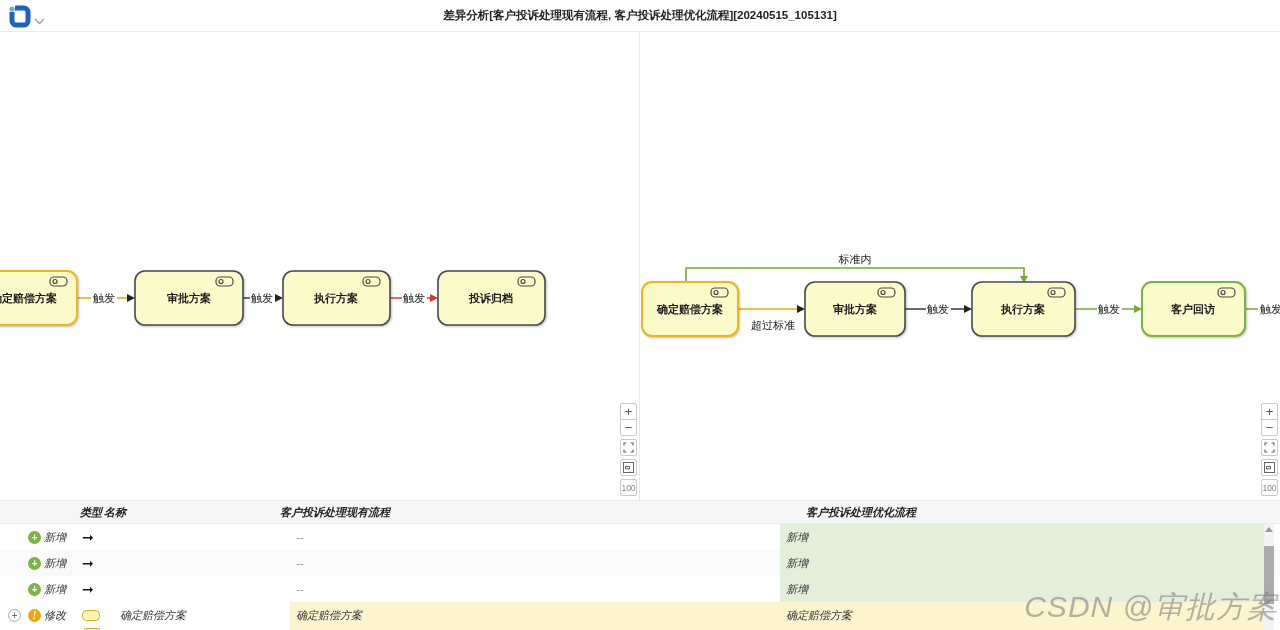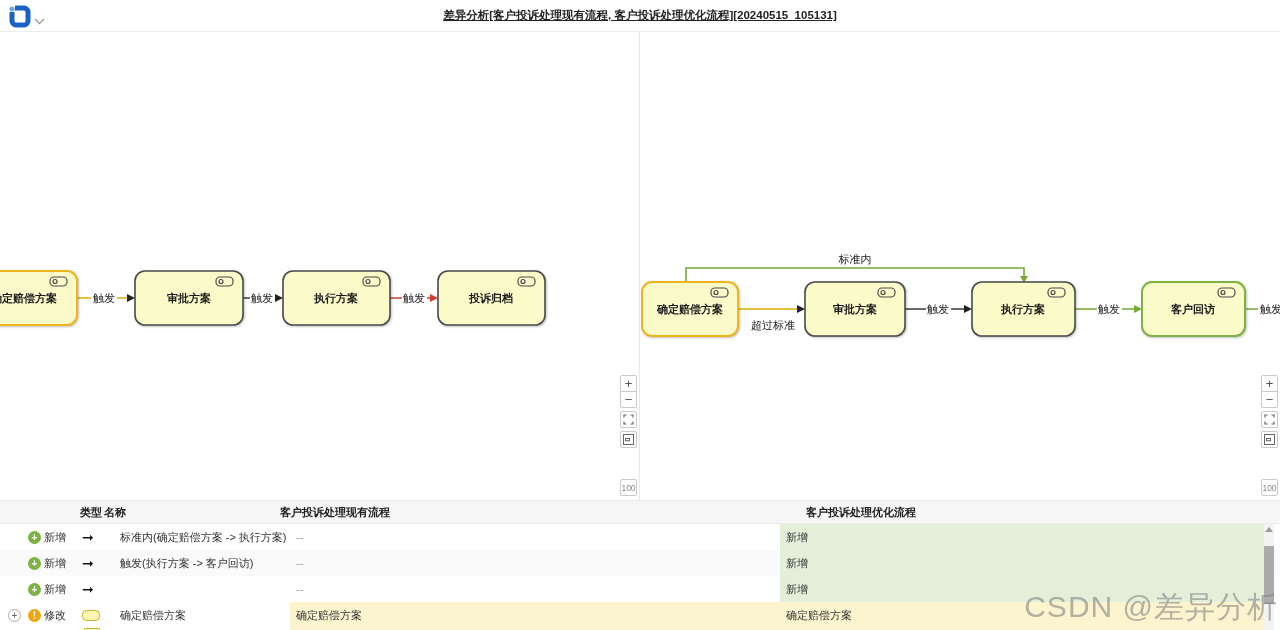--- a/index.html
+++ b/index.html
@@ -4,21 +4,21 @@
 <style>
   * { margin:0; padding:0; box-sizing:border-box; }
   html,body { width:1280px; height:630px; overflow:hidden; background:#fff;
     font-family:"Liberation Sans","DejaVu Sans",sans-serif; }
 
   
   .topbar { position:relative; height:32px; background:#fff; border-bottom:1px solid #ebebeb; }
   .logo { position:absolute; left:6px; top:3px; width:26px; height:26px; }
   .chev { position:absolute; left:34px; top:11px; }
   .title { position:absolute; left:0; right:0; top:0; height:31px; line-height:31px;
-    text-align:center; font-size:11.5px; font-weight:bold; color:#222;text-decoration:underline; }
+    text-align:center; font-size:11.5px; font-weight:bold; color:#222; }
 
   
   .panels { display:flex; height:468px; }
   .panel { position:relative; width:640px; height:468px; background:#fff; }
   .panel.left { border-right:1px solid #e7e7e7; width:640px; }
   .panel svg.diagram { display:block; width:640px; height:468px; }
   .node { fill:#fbfbca; }
   .node.normal   { stroke:#4a4a4a; stroke-width:1.6; }
   .node.modified { stroke:#eeb41c; stroke-width:2; }
   .node.added    { stroke:#7cb342; stroke-width:2; }
@@ -31,24 +31,24 @@
   .marker { fill:none; stroke:#4a4a4a; stroke-width:1.2; }
 
   
   .zctl { position:absolute; right:2px; bottom:4px; display:flex; flex-direction:column;
     align-items:flex-end; gap:3px; z-index:5; }
   .zgroup { display:flex; flex-direction:column; }
   .zbtn { width:17px; height:17px; display:flex; align-items:center; justify-content:center;
     font-size:13px; color:#555; background:#fff; border:1px solid #c9c9c9; border-radius:2px; }
   .zgroup .zbtn:first-child { border-radius:2px 2px 0 0; }
   .zgroup .zbtn:last-child  { border-radius:0 0 2px 2px; margin-top:-1px; }
-  .zlevel { font-size:8.5px; color:#888;margin-top:28px; }
-
-  
-  .dtable { position:relative; height:130px; border-top:1px solid #e9e9e9; font-size:11px; color:#333; overflow:hidden; }
+  .zlevel { font-size:8.5px; color:#888; }
+
+  
+  .dtable { position:relative; height:130px; border-top:1px solid #e9e9e9; font-size:11px; color:#333; overflow:hidden;font-style:italic; }
   .thead { position:absolute; top:0; left:0; right:0; height:23px; background:#f6f6f6;
     border-bottom:1px solid #ececec; font-weight:bold; color:#222; }
   .thead span { position:absolute; line-height:23px; }
   .trow { position:absolute; left:0; right:0; height:26px; background:#fff; }
   .trow.alt { background:#fafafa; }
   .trow span { position:absolute; line-height:26px; white-space:nowrap; }
   .c-exp  { left:8px;  top:7px; width:13px; height:13px; border:1px solid #aaa; border-radius:50%;
             color:#666; font-size:10px; line-height:11px !important; text-align:center; }
   .c-chgicon { left:28px; top:7px; width:13px; height:13px; border-radius:50%; color:#fff;
             font-size:10px; font-weight:bold; line-height:13px !important; text-align:center; }
@@ -232,30 +232,28 @@
     <span style="left:80px">类型</span>
     <span style="left:104px">名称</span>
     <span style="left:280px">客户投诉处理现有流程</span>
     <span style="left:806px">客户投诉处理优化流程</span>
   </div>
 
   <div class="trow" style="top:23px">
     <span class="c-chgicon add">+</span>
     <span class="c-chg">新增</span>
     <span class="c-type arrow-glyph">➞</span>
-    <span class="c-name">标准内(确定赔偿方案 -&gt; 执行方案)</span>
     <span class="c-old muted">--</span>
     <span class="c-new bg-add">新增</span>
   </div>
 
   <div class="trow alt" style="top:49px">
     <span class="c-chgicon add">+</span>
     <span class="c-chg">新增</span>
     <span class="c-type arrow-glyph">➞</span>
-    <span class="c-name">触发(执行方案 -&gt; 客户回访)</span>
     <span class="c-old muted">--</span>
     <span class="c-new bg-add">新增</span>
   </div>
 
   <div class="trow" style="top:75px">
     <span class="c-chgicon add">+</span>
     <span class="c-chg">新增</span>
     <span class="c-type arrow-glyph">➞</span>
     <span class="c-old muted">--</span>
     <span class="c-new bg-add">新增</span>
@@ -279,14 +277,14 @@
     <span class="p3"></span>
     <span class="p1"></span>
       <span class="p2"></span>
   </div>
 
   <div class="sbar">
     <div class="up"></div>
     <div class="thumb"></div>
   </div>
 
-  <div class="watermark">CSDN @差异分析</div>
+  <div class="watermark">CSDN @审批方案</div>
 </div>
 
 </body></html>

